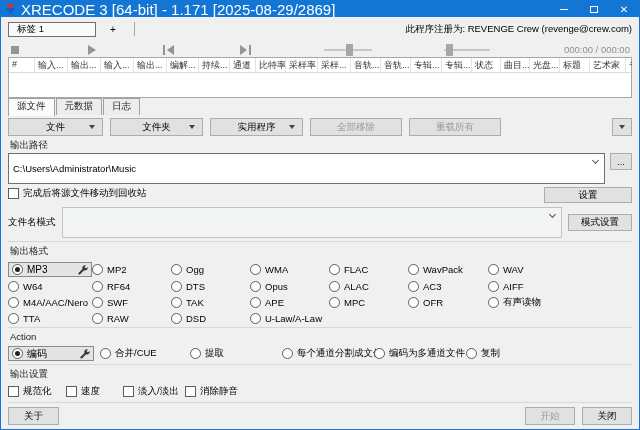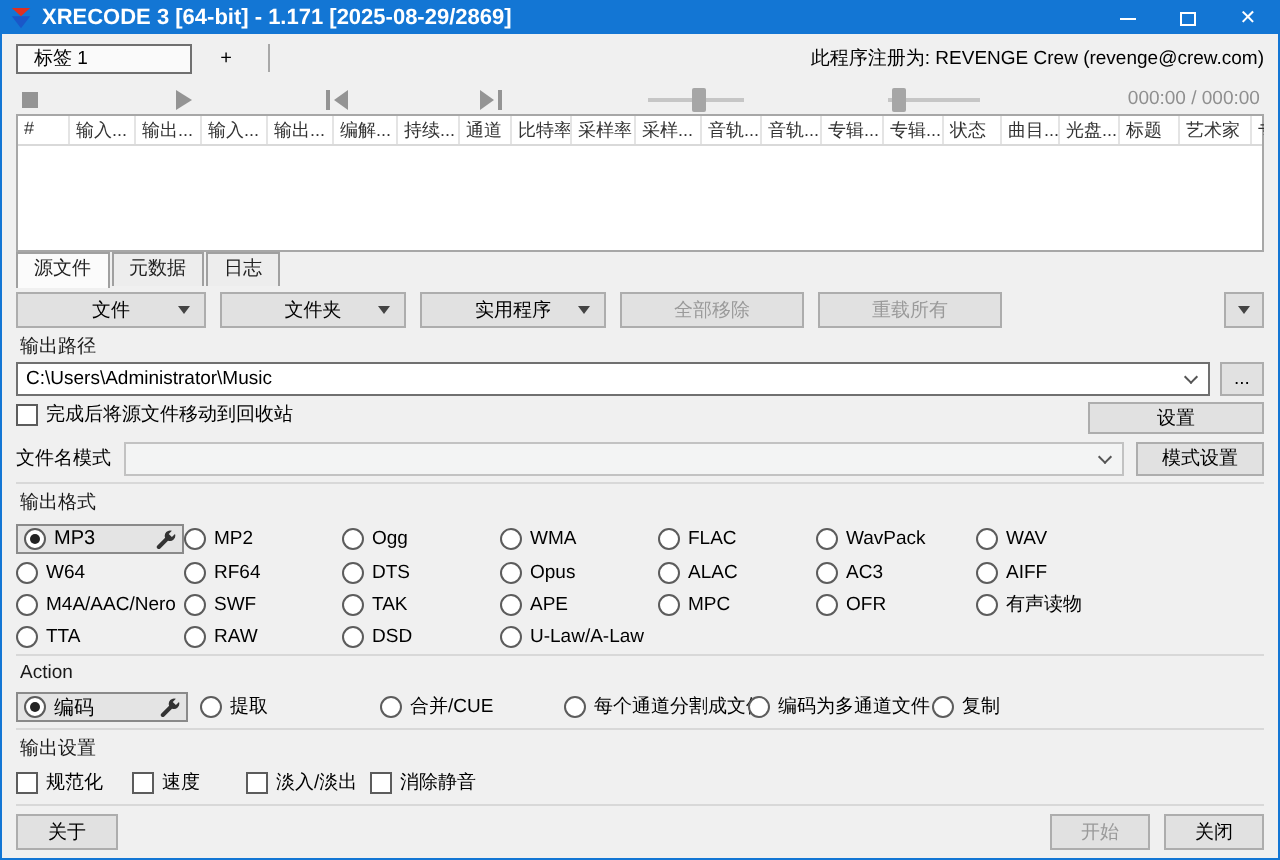--- a/index.html
+++ b/index.html
@@ -6,21 +6,21 @@
   html,body { background:#bfbfbf; }
   body { font-family:"Liberation Sans","DejaVu Sans",sans-serif; font-size:10px; color:#000; }
 
   .window { width:640px; height:430px; background:#f0f0f0; border:1px solid #1376d4;
             display:flex; flex-direction:column; overflow:hidden; }
 
   
   .titlebar { height:16px; background:#1376d4; color:#fff; display:flex; align-items:center;
               padding-left:4px; flex:0 0 auto; }
   .app-icon { width:11px; height:11px; margin-right:5px; flex:0 0 auto; }
-  .title-text { font-size:11px; white-space:nowrap; overflow:hidden; flex:1;font-weight:bold; }
+  .title-text { font-size:15px; white-space:nowrap; overflow:hidden; flex:1; }
   .win-btn { width:30px; height:16px; display:flex; align-items:center; justify-content:center;
              color:#fff; font-size:10px; cursor:default; }
   .min-glyph { width:8px; height:1px; background:#fff; display:inline-block; }
   .max-glyph { width:8px; height:7px; border:1px solid #fff; display:inline-block; }
 
   
   .tabrow { height:24px; display:flex; align-items:center; padding:0 7px; flex:0 0 auto; }
   .doc-tab { border:1px solid #707070; background:#fafafa; height:15px; min-width:88px;
              display:flex; align-items:center; padding:0 8px; font-size:9.5px; }
   .add-tab { width:34px; height:15px; display:flex; align-items:center; justify-content:center; font-size:10px; }
@@ -56,21 +56,21 @@
          display:flex; align-items:center; justify-content:center; height:18px; }
   .btn.disabled { color:#9a9a9a; }
   .drop-arrow { width:0; height:0; border-left:3.5px solid transparent; border-right:3.5px solid transparent;
                 border-top:4px solid #444; display:inline-block; }
   .split-btn { position:relative; }
   .split-btn .drop-arrow { position:absolute; right:7px; }
 
   .btn-row { display:flex; gap:7px; margin-top:3px; flex:0 0 auto; }
 
   
-  .combo { background:#fff; border:1px solid #707070; height:17px; display:flex; align-items:center;
+  .combo { background:#fff; border:1px solid #707070; height:31px; display:flex; align-items:center;
            padding:0 4px; font-size:9.5px; position:relative; }
   .combo .chev { width:5px; height:5px; border-right:1px solid #555; border-bottom:1px solid #555;
                  transform:rotate(45deg); position:absolute; right:6px; top:4px; }
   .combo.disabled { background:#f3f4f4; border-color:#c2c2c2; }
 
   .section-label { font-size:9.5px; color:#1a1a1a; margin:3px 0 1px 2px; }
   .hsep { border-top:1px solid #d8d8d8; margin-top:3px; }
 
   
   .check-item, .radio-item { display:flex; align-items:center; gap:4px; font-size:9.5px; white-space:nowrap; }
@@ -354,25 +354,25 @@
     <div class="action-grid">
       <div class="sel-box" style="width:86px">
         <span class="rad checked"></span>
         <span>编码</span>
         <svg class="wrench" width="10" height="10" viewBox="0 0 16 16">
             <path fill="#333" d="M15.2 3.1a4.3 4.3 0 0 1-5.6 5.4L3.4 14.7a1.6 1.6 0 0 1-2.3-2.3L7.3 6.2a4.3 4.3 0 0 1 5.4-5.6L10.2 3.1l2.5 2.5z"></path>
           </svg>
       </div>
       <div class="radio-item">
           <span class="rad"></span>
+          <span>合并/CUE</span>
+        </div>
+      <div class="radio-item">
+          <span class="rad"></span>
           <span>提取</span>
-        </div>
-      <div class="radio-item">
-          <span class="rad"></span>
-          <span>合并/CUE</span>
         </div>
       <div class="radio-item">
           <span class="rad"></span>
           <span>每个通道分割成文件</span>
         </div>
       <div class="radio-item">
           <span class="rad"></span>
           <span>编码为多通道文件</span>
         </div>
       <div class="radio-item">

